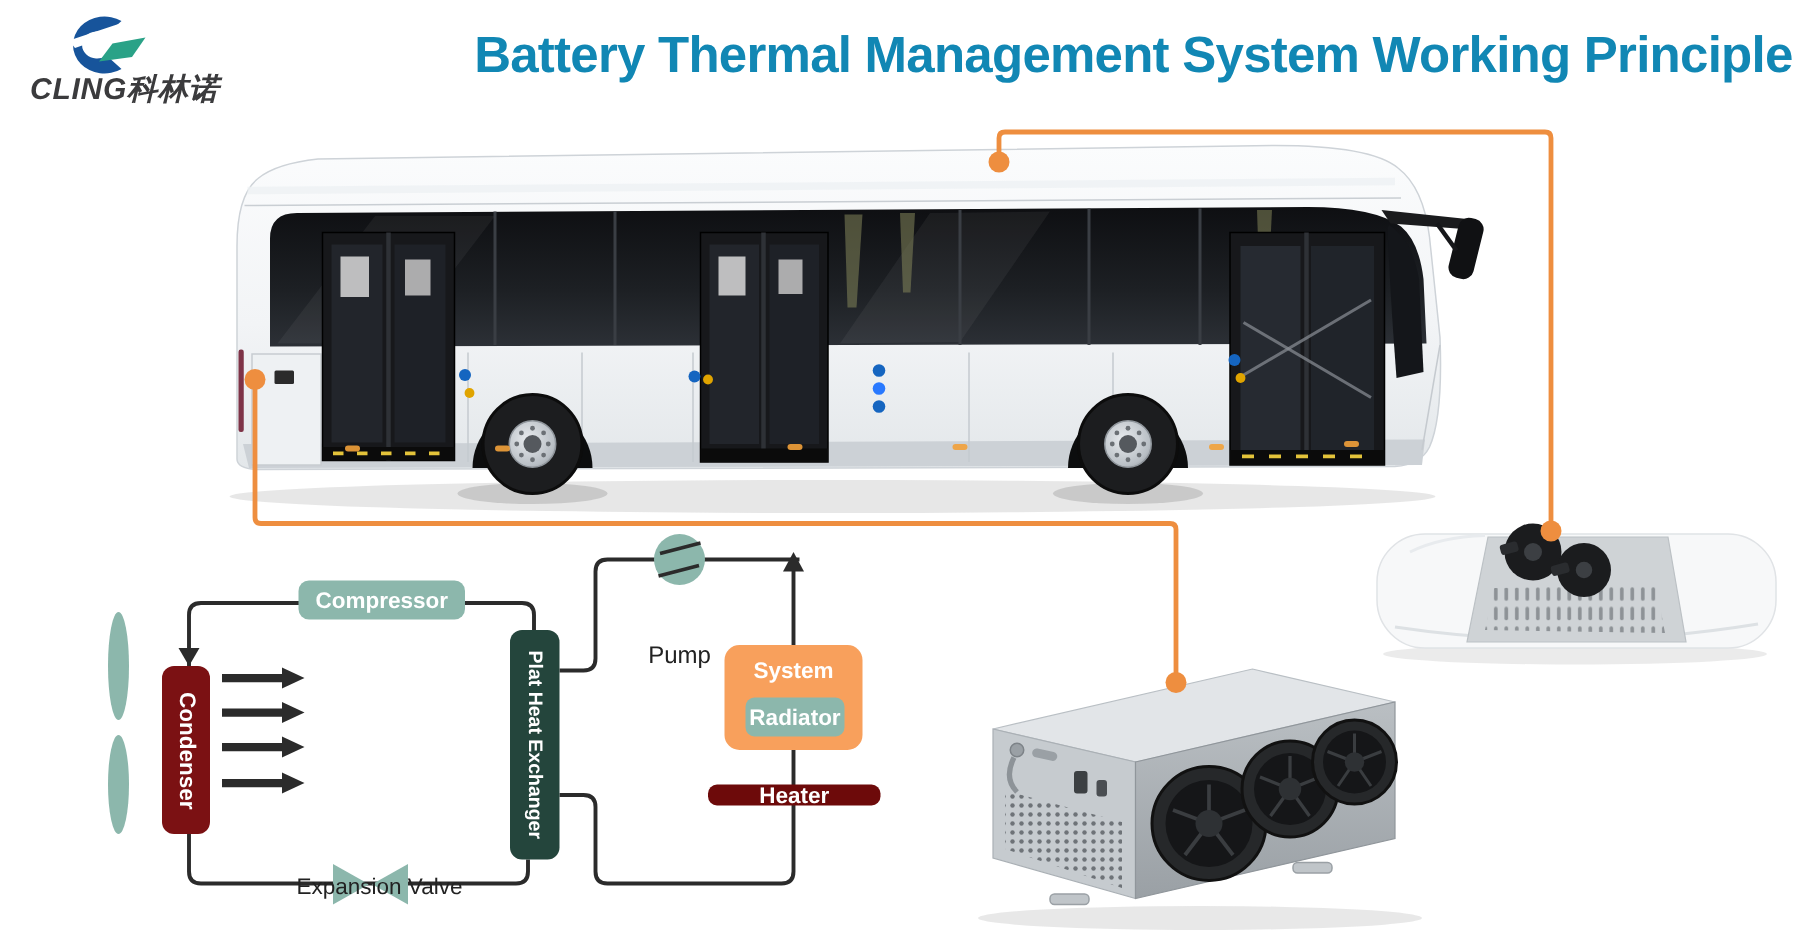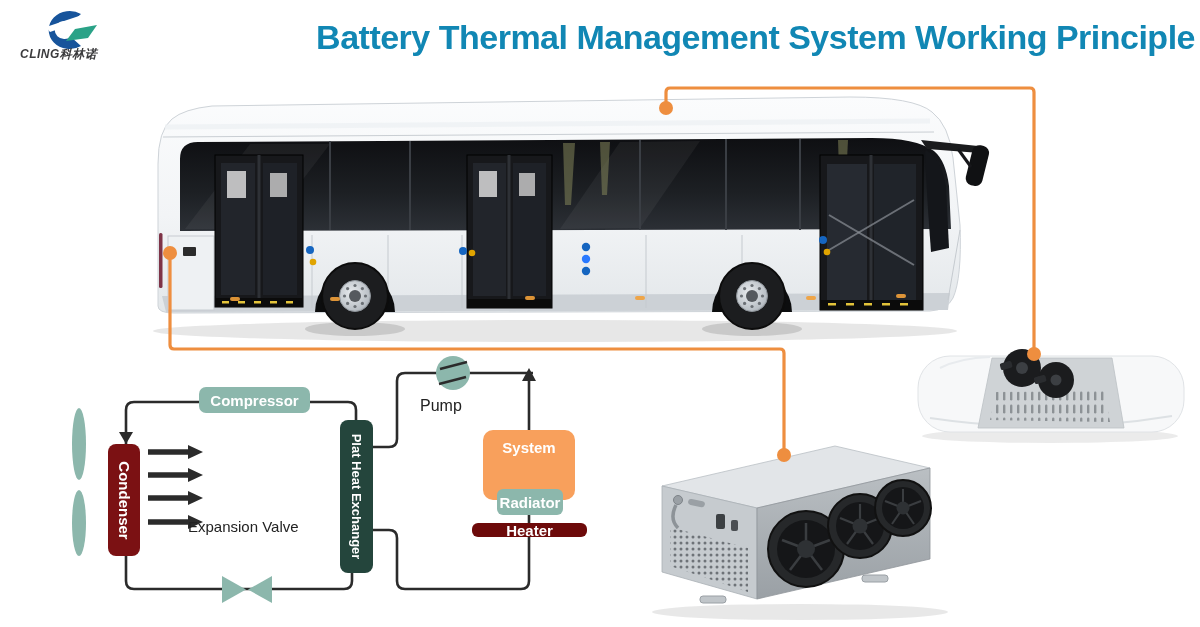--- a/index.html
+++ b/index.html
@@ -5,45 +5,45 @@
   html,body{margin:0;padding:0;}
   body{
     width:1200px;height:627px;position:relative;overflow:hidden;
     background:#ffffff;
     font-family:"Liberation Sans","DejaVu Sans",sans-serif;
   }
   
   .logo-wrap{position:absolute;left:18px;top:6px;width:120px;height:62px;}
   .logo-text{
     position:absolute;left:20px;top:46px;width:120px;
-    font-size:12px;font-weight:700;font-style:italic;color:#3b3b3d;
+    font-size:20px;font-weight:700;font-style:italic;color:#3b3b3d;
     letter-spacing:0.5px;white-space:nowrap;
   }
   .logo-text .cn{font-style:italic;font-weight:700;}
   .page-title{
     position:absolute;left:150px;top:18px;width:1045px;
     text-align:right;font-size:34px;font-weight:700;color:#1187b4;
     letter-spacing:-0.5px;white-space:nowrap;
   }
   
   .canvas{position:absolute;left:0;top:0;width:1200px;height:627px;z-index:1;}
   
   .sbox{position:absolute;z-index:2;display:flex;align-items:center;justify-content:center;
         color:#fff;font-weight:700;box-sizing:border-box;}
   .sbox .vtext{transform:rotate(90deg);white-space:nowrap;}
   .box-compressor{left:199px;top:387px;width:111px;height:26px;background:#8cb7ac;border-radius:7px;font-size:15px;}
   .box-condenser{left:108px;top:444px;width:32px;height:112px;background:#7b1113;border-radius:8px;font-size:15px;}
   .box-phe{left:340px;top:420px;width:33px;height:153px;background:#24453c;border-radius:8px;font-size:13px;}
   .box-battery{left:483px;top:430px;width:92px;height:70px;background:#f8a05c;border-radius:10px;
                flex-direction:column;justify-content:flex-start;font-size:15px;padding-top:9px;}
-  .box-radiator{left:497px;top:465px;width:66px;height:26px;background:#8cb7ac;border-radius:6px;font-size:15px;margin-top:24px;}
+  .box-radiator{left:497px;top:465px;width:66px;height:26px;background:#8cb7ac;border-radius:6px;font-size:15px;}
   .box-heater{left:472px;top:523px;width:115px;height:14px;background:#6d0a0a;border-radius:6px;font-size:15px;}
-  .slabel{position:absolute;z-index:2;color:#222;font-size:15px;white-space:nowrap;}
+  .slabel{position:absolute;z-index:2;color:#222;font-size:15px;text-align:center;white-space:nowrap;margin-top:32px;}
   .lbl-pump{left:420px;top:397px;width:66px;font-size:16px;}
-  .lbl-expv{left:188px;top:518px;width:130px;}
+  .lbl-expv{left:188px;top:551px;width:130px;}
 </style>
 </head>
 <body>
 
 <div>
   <div class="logo-wrap">
     <svg width="120" height="62" viewBox="20 6 120 62">
       <path d="M 83,14
                A 21,19 0 1 0 83,46
                L 73,37

